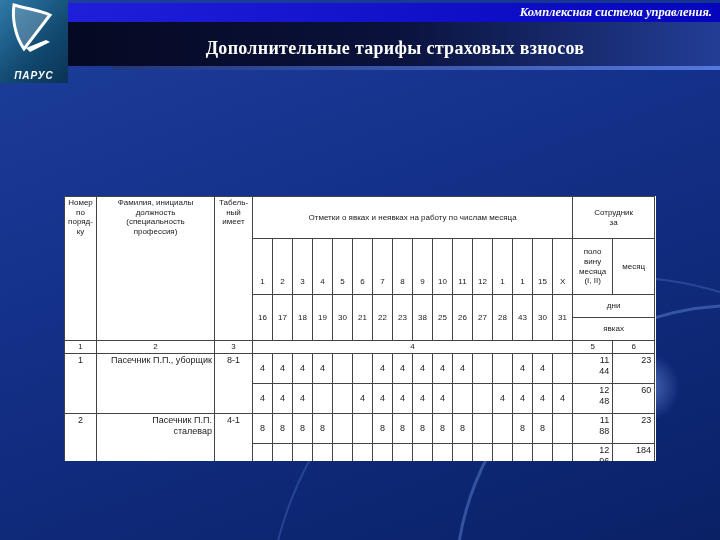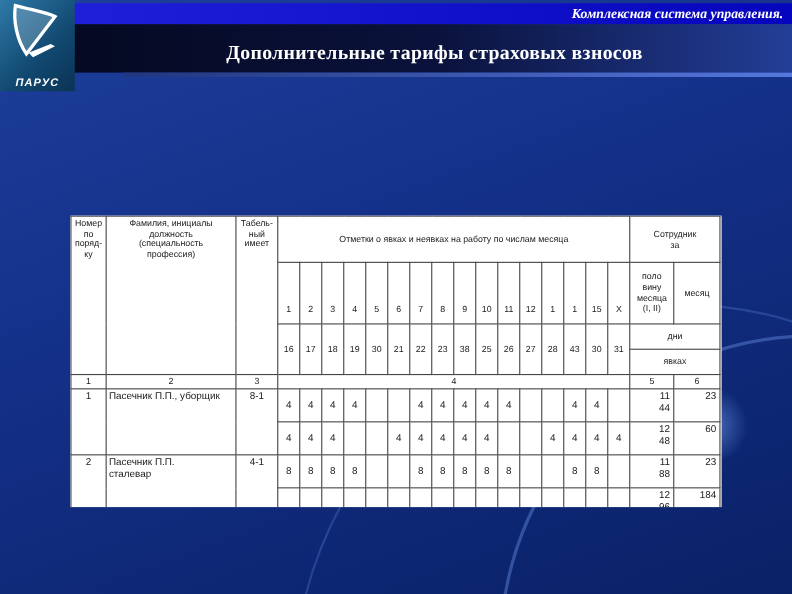--- a/index.html
+++ b/index.html
@@ -39,21 +39,21 @@
   col.cday{width:20px}col.c5{width:40px}col.c6{width:42px}
   th,td{border:1px solid #444;padding:0;text-align:center;overflow:hidden;
     font-family:"Liberation Sans",sans-serif;}
   th{font-size:8px;font-weight:normal;white-space:pre-line;vertical-align:middle;line-height:1.2;}
   td{font-size:9px;line-height:1.2;}
   tr.h1{height:42px}tr.h2{height:56px}tr.h3{height:23px}tr.h4{height:23px}
   tr.hnum{height:13px}tr.hnum td{font-size:8px;}
   tr.emp-sub{height:30px}
   .bottom{vertical-align:bottom;padding-bottom:7px;}
   .top{vertical-align:top;padding-top:1px;}
-  .name{text-align:left;padding:1px 2px;white-space:pre-line;}
+  .name{text-align:right;padding:1px 2px;white-space:pre-line;}
   .worked{text-align:right;vertical-align:top;padding:1px 3px 0 0;}
   .worked div{line-height:11px;}
 </style>
 </head>
 <body>
 
 <div class="slide">
 
   <div class="arc1"></div>
   <div class="arc2"></div>

